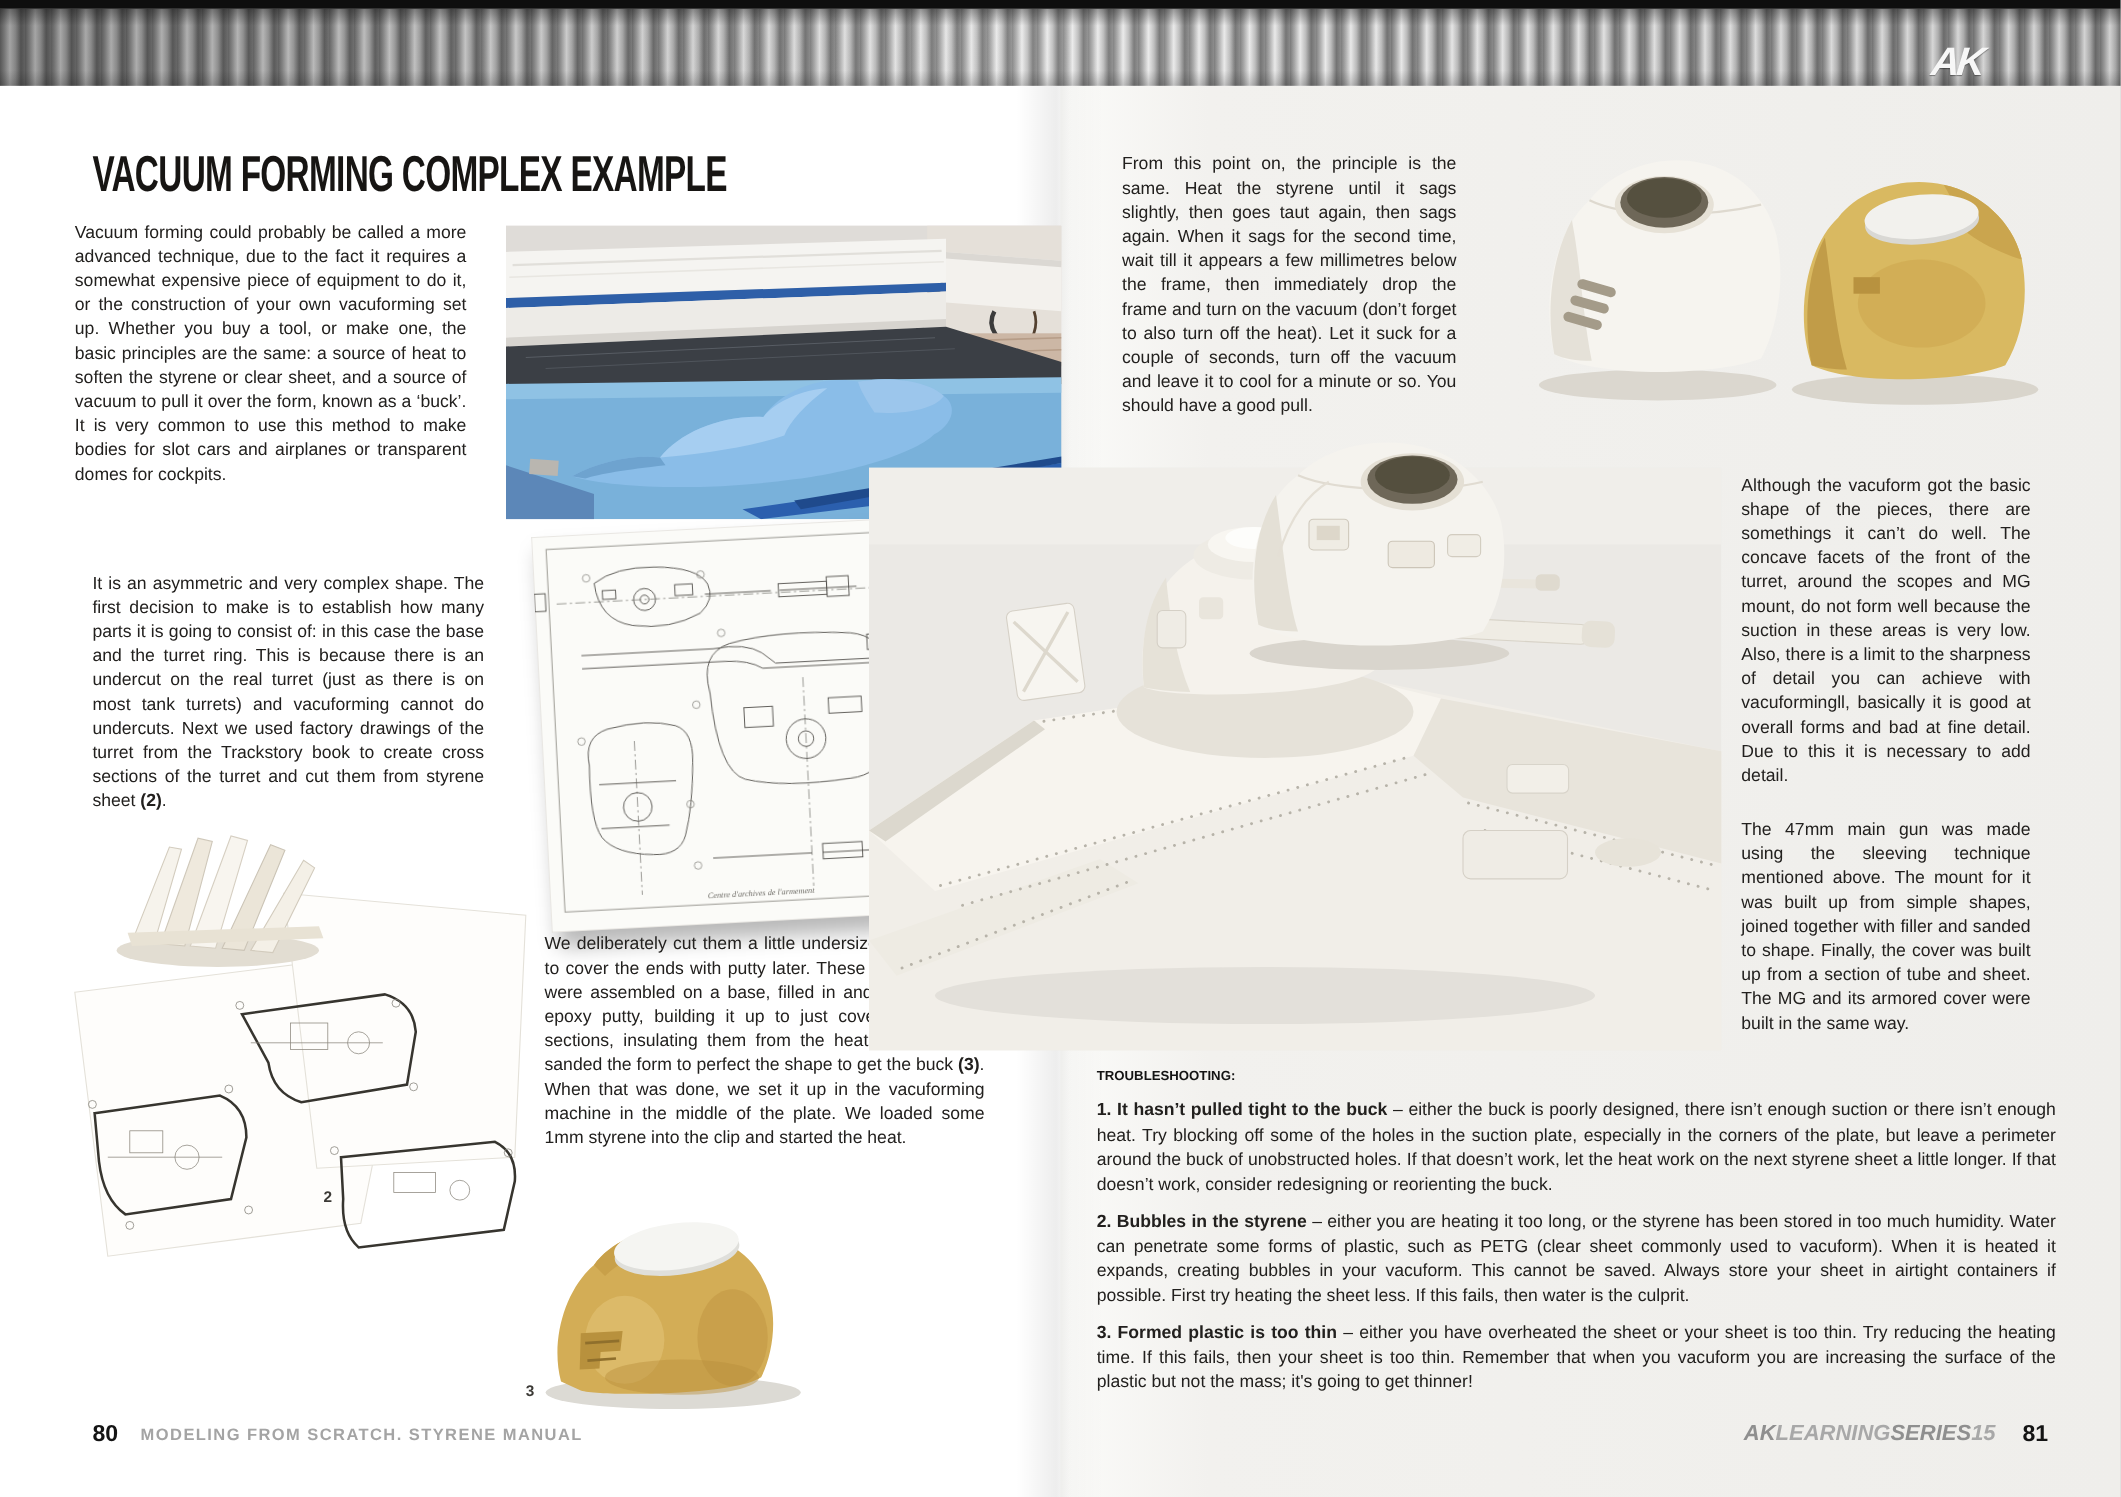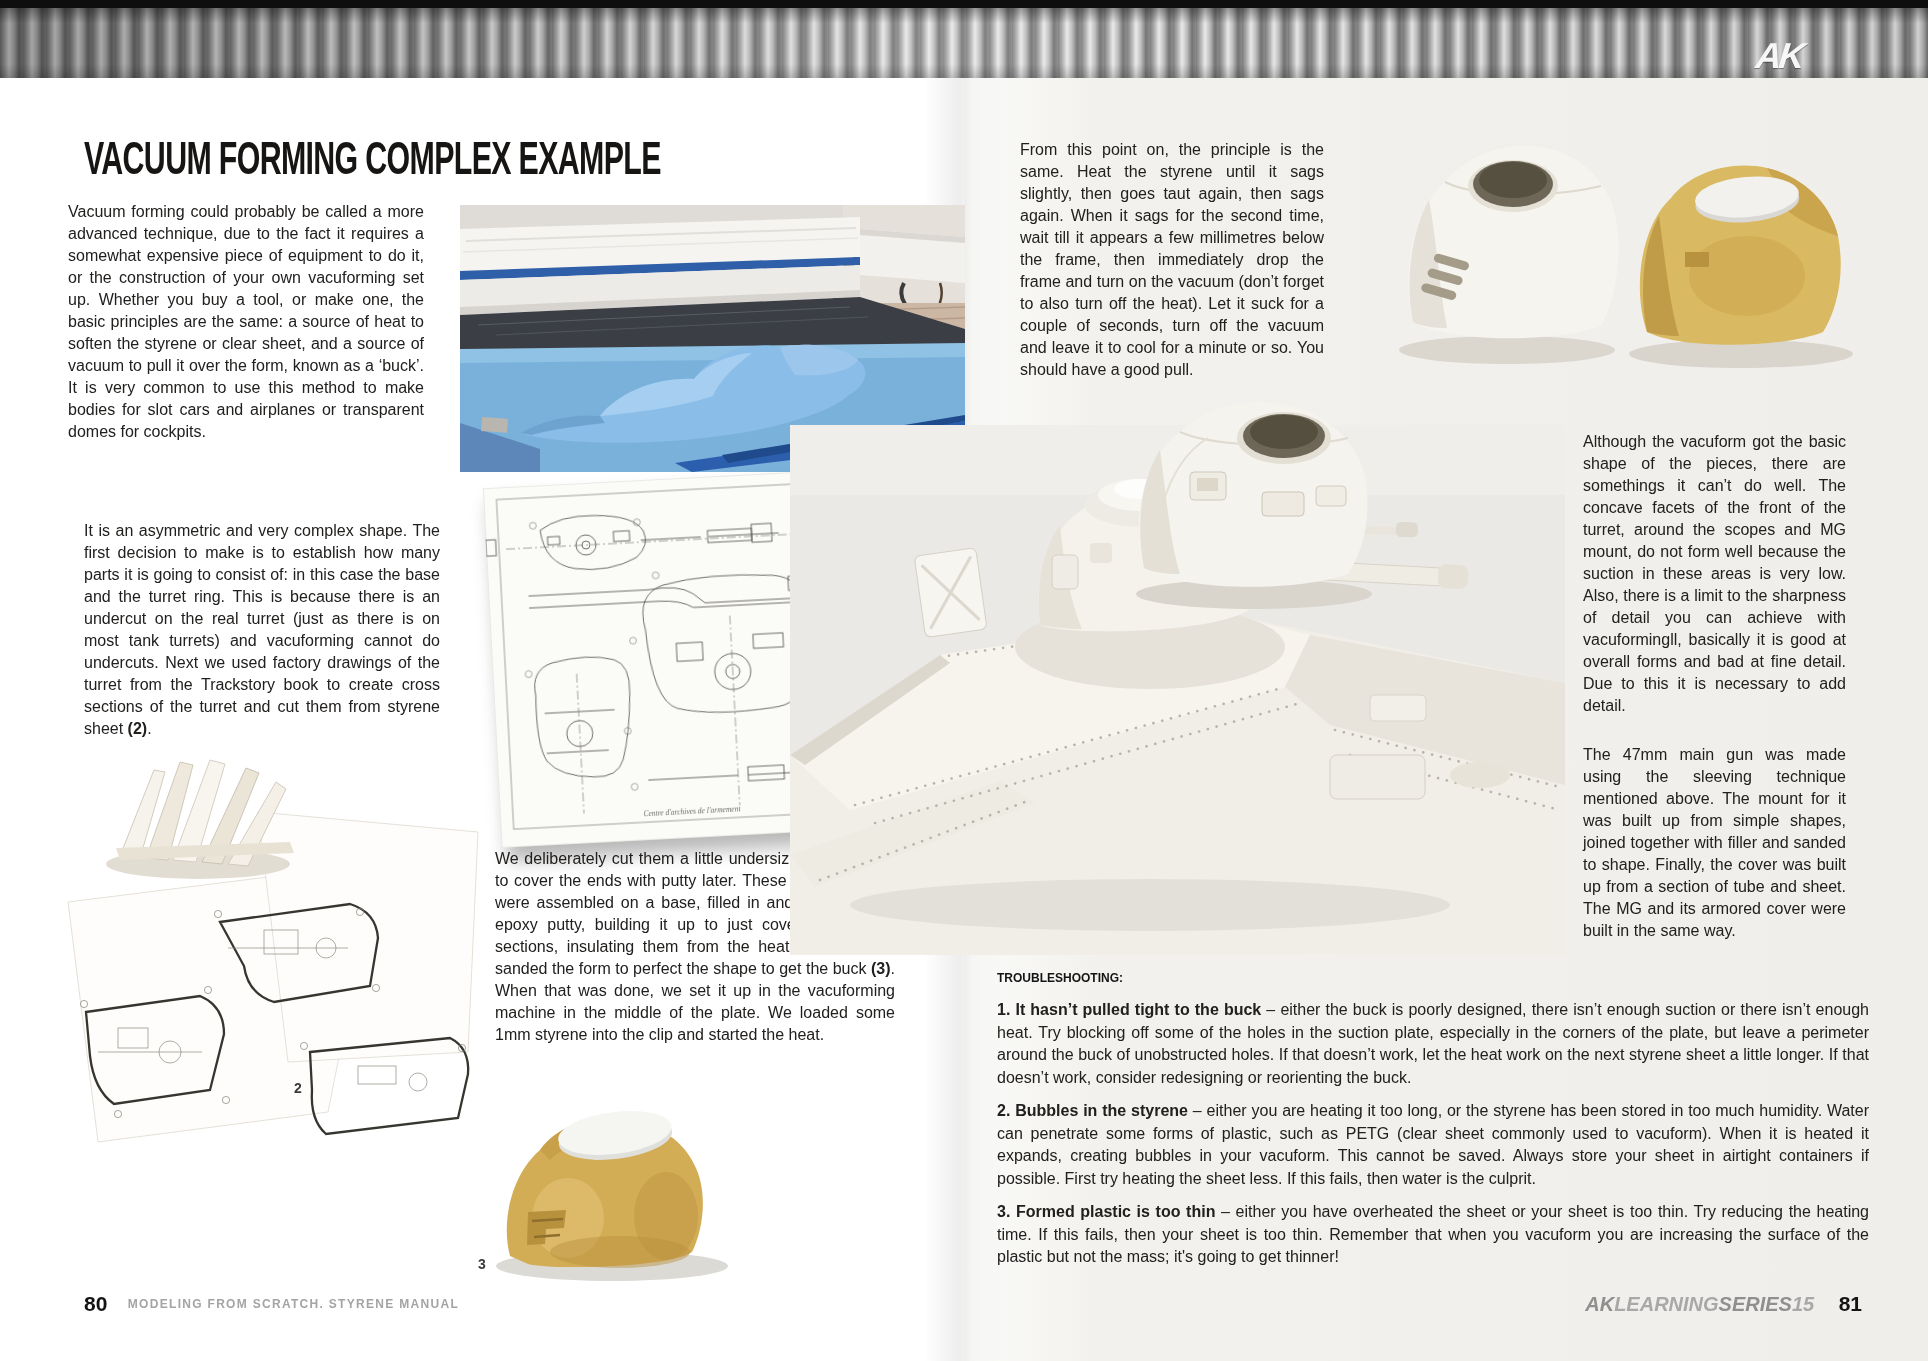--- a/index.html
+++ b/index.html
@@ -48,21 +48,21 @@
     filter:drop-shadow(6px 14px 9px rgba(0,0,0,0.28));}
   .collage{left:58px;top:752px;width:430px;height:404px;}
   .buck{left:470px;top:1070px;width:280px;height:220px;}
   .shells{left:1385px;top:82px;width:475px;height:300px;z-index:2;}
   .solo-shell{left:1112px;top:346px;width:285px;height:274px;z-index:3;}
   .tank{left:790px;top:425px;width:775px;height:530px;z-index:1;}
   svg{display:block;}
   
   .footer-left{position:absolute;left:84px;top:1292px;white-space:nowrap;}
   .fl-num{font-size:21px;font-weight:bold;color:#141414;vertical-align:middle;}
-  .fl-title{font-size:12px;font-weight:600;letter-spacing:1.3px;color:#a4a4a4;
+  .fl-title{font-size:15px;font-weight:600;letter-spacing:1.3px;color:#a4a4a4;
     margin-left:16px;vertical-align:middle;}
   .footer-right{position:absolute;left:1540px;top:1292px;width:322px;text-align:right;white-space:nowrap;}
   .fr-series{font-style:italic;font-size:20px;vertical-align:middle;letter-spacing:0;}
   .fr-b{font-weight:bold;color:#8f8f8f;}
   .fr-l{font-weight:bold;color:#a8a8a8;}
   .fr-num{font-size:21px;font-weight:bold;color:#141414;margin-left:20px;vertical-align:middle;}
 </style>
 </head>
 <body>
 

